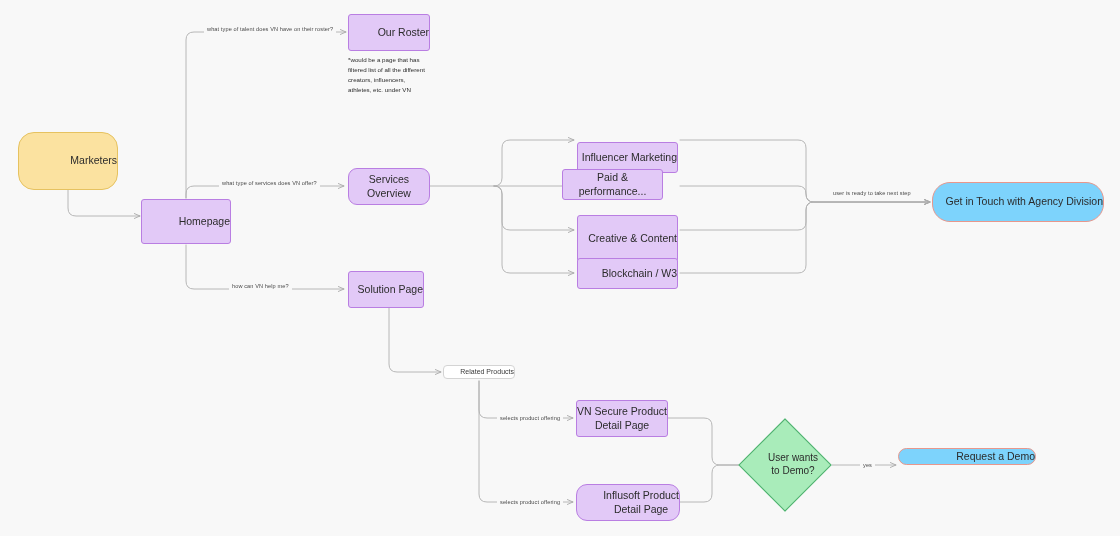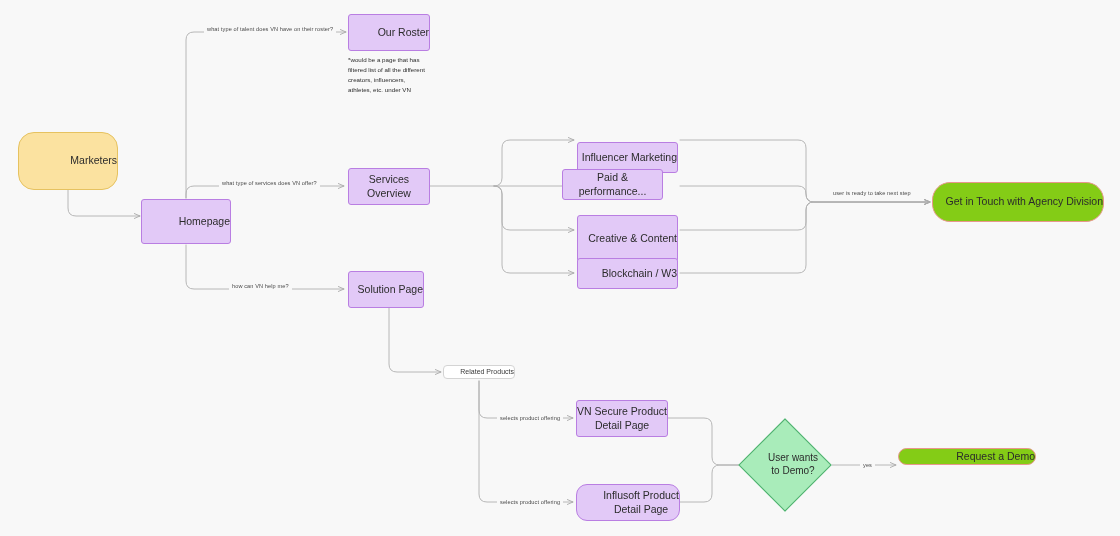--- a/index.html
+++ b/index.html
@@ -45,21 +45,21 @@
     border-radius: 3px;
     font-size: 10.5px;
   }
   .node-yellow {
     background: #fbe2a0;
     border: 1px solid #e6c260;
     border-radius: 16px;
     font-size: 10.5px;
   }
   .node-pink {
-    background: #84cc16;
+    background: #7dd3fc;
     border: 1px solid #e8978c;
     border-radius: 18px;
     font-size: 10.5px;
   }
   .node-plain {
     background: #ffffff;
     border: 1px solid #d4d4d4;
     border-radius: 4px;
     font-size: 7px;
     color: #3a3a3a;
@@ -152,21 +152,21 @@
   </div>
 
   <div class="node node-purple" style="left:141px; top:199px; width:90px; height:45px;">
     <span>Homepage</span>
   </div>
 
   <div class="node node-purple" style="left:348px; top:14px; width:82px; height:37px;">
     <span>Our Roster</span>
   </div>
 
-  <div class="node node-purple" style="left:348px; top:168px; width:82px; height:37px;">
+  <div class="node node-purple" style="left:348px; top:168px; width:82px; height:37px;border-radius:9px;">
     <span>Services Overview</span>
   </div>
 
   <div class="node node-purple" style="left:348px; top:271px; width:76px; height:37px;">
     <span>Solution Page</span>
   </div>
 
   <div class="node node-purple" style="left:577px; top:122px; width:101px; height:31px;margin-top:20px;">
     <span>Influencer Marketing</span>
   </div>

